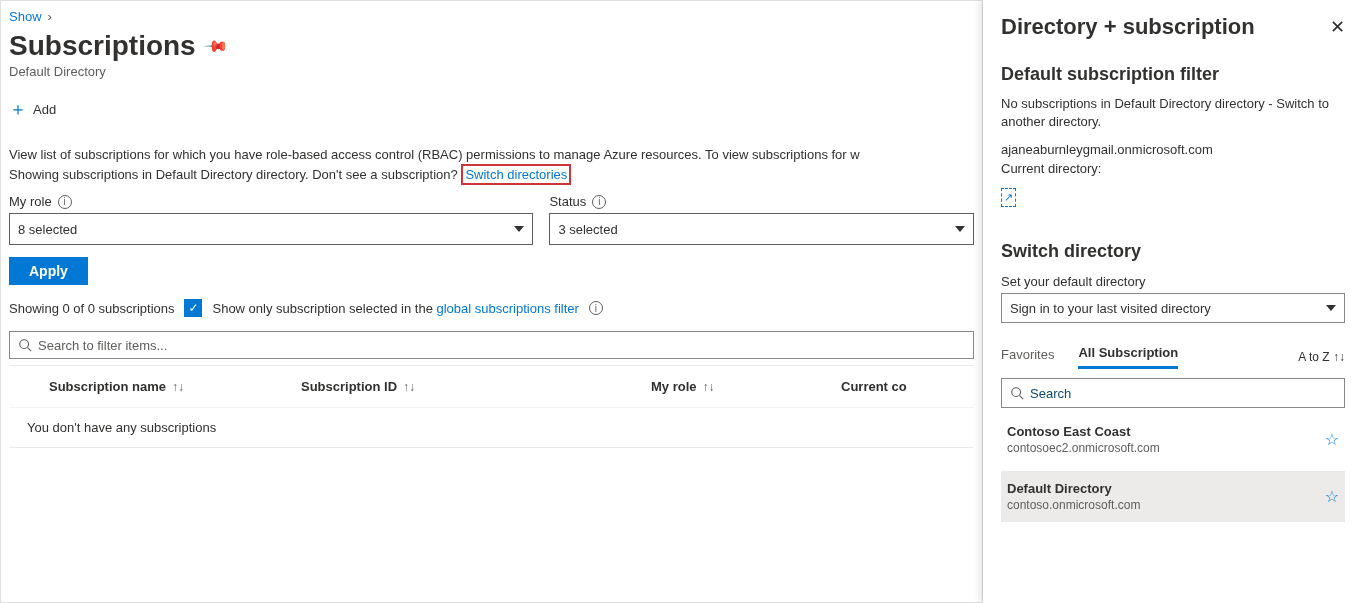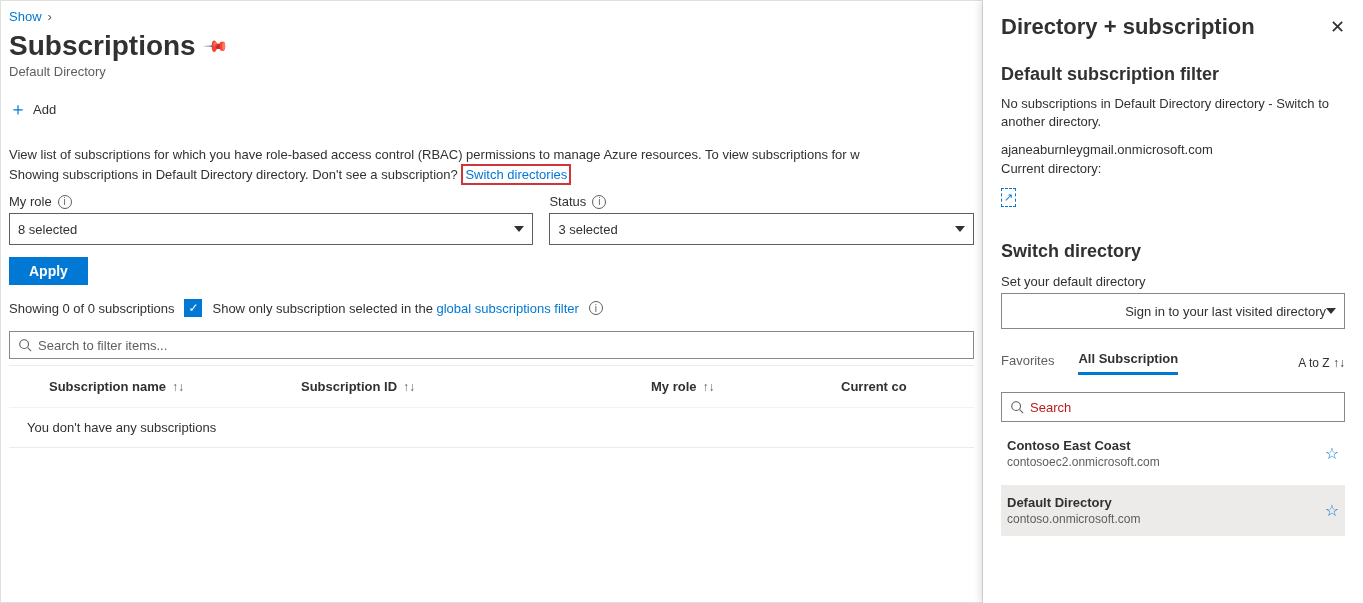--- a/index.html
+++ b/index.html
@@ -54,26 +54,26 @@
   
   .panel { position:absolute; right:0; top:0; width:380px; bottom:0; background:#fff; box-shadow:-2px 0 8px rgba(0,0,0,0.15); padding:14px 18px; overflow:hidden; }
   .panel-header { display:flex; align-items:center; justify-content:space-between; }
   .panel-title { font-size:22px; font-weight:600; }
   .close-x { font-size:18px; color:#323130; cursor:pointer; }
   .section-h { font-size:18px; font-weight:600; margin-top:24px; }
   .panel-text { margin-top:10px; line-height:1.4; }
   .dotted-link { color:#0078d4; text-decoration:none; border:1px dashed #0078d4; padding:1px 2px; display:inline-flex; align-items:center; gap:4px; }
   .ext-icon { font-size:11px; }
   .panel-label { margin-top:12px; }
-  .panel-dropdown { border:1px solid #8a8886; height:36px; display:flex; align-items:center; justify-content:flex-end; padding:0 8px; margin-top:4px; }
+  .panel-dropdown { border:1px solid #8a8886; height:30px; display:flex; align-items:center; justify-content:space-between; padding:0 8px; margin-top:4px; }
   .tabs { display:flex; align-items:center; gap:24px; margin-top:22px; border-bottom:1px solid transparent; }
   .tab { padding-bottom:6px; color:#605e5c; cursor:pointer; }
   .tab.active { color:#323130; font-weight:600; border-bottom:3px solid #0078d4; }
   .sort-link { margin-left:auto; font-size:12px; color:#323130; }
-  .panel-search { border:1px solid #8a8886; height:30px; display:flex; align-items:center; padding:0 8px; gap:6px; margin-top:16px; color:#b91c1c; }
+  .panel-search { border:1px solid #8a8886; height:30px; display:flex; align-items:center; padding:0 8px; gap:6px; margin-top:8px; color:#0c4a6e; }
   .dir-item { display:flex; align-items:center; justify-content:space-between; padding:10px 6px; margin-top:6px; }
   .dir-item.selected { background:#edebe9; }
   .dir-name { font-weight:600; }
   .dir-domain { color:#605e5c; font-size:12px; margin-top:2px; }
   .star { color:#0078d4; font-size:16px; }
 </style>
 </head>
 <body>
 
 <div class="main">

